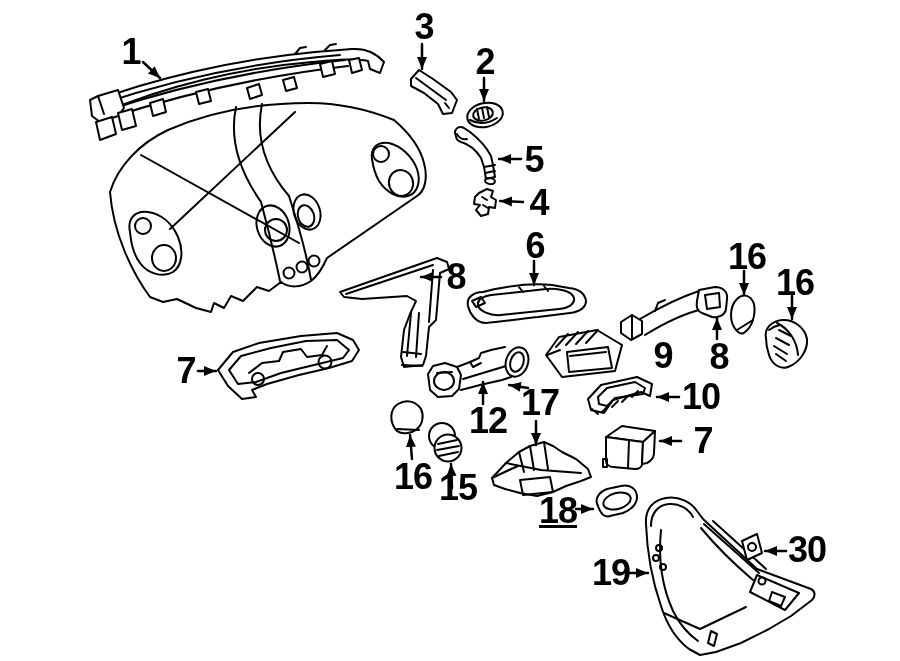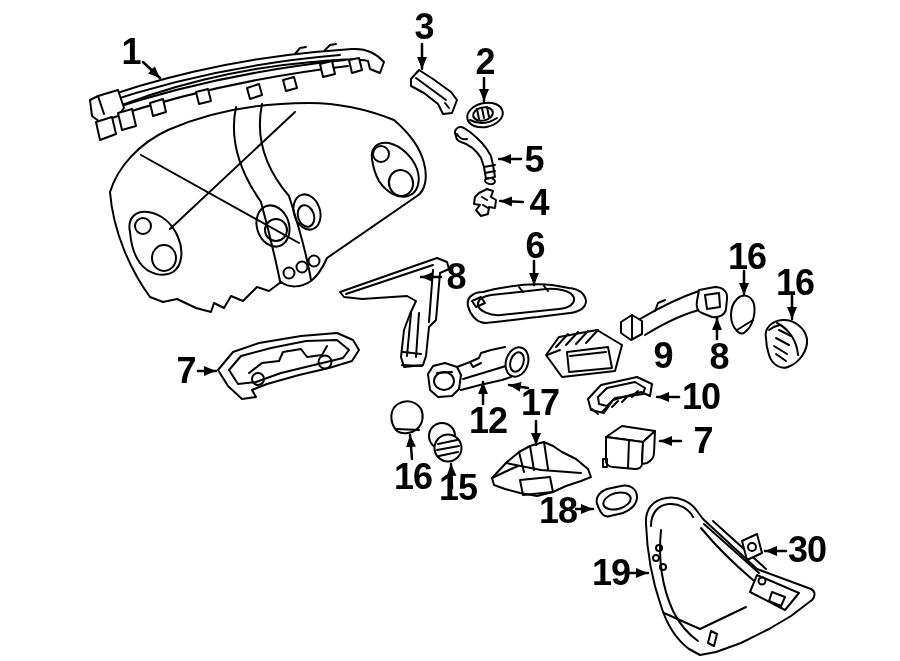--- a/index.html
+++ b/index.html
@@ -34,21 +34,21 @@
   .cl-8{left:795px;top:283px;}
   .cl-9{left:186px;top:371px;}
   .cl-10{left:663px;top:356px;}
   .cl-11{left:719px;top:357px;}
   .cl-12{left:701px;top:397px;}
   .cl-13{left:488px;top:421px;}
   .cl-14{left:540px;top:403px;}
   .cl-15{left:413px;top:477px;}
   .cl-16{left:458px;top:488px;}
   .cl-17{left:703px;top:441px;}
-  .cl-18{left:558px;top:511px;}
+  .cl-18{left:558px;top:511px;text-decoration:underline;}
   .cl-19{left:611px;top:573px;text-align:center;}
   .cl-20{left:807px;top:550px;}
 </style>
 </head>
 <body>
 
 <div class="stage">
 
 <svg width="900" height="661" viewBox="0 0 900 661" fill="none" stroke="#000" stroke-width="2" stroke-linecap="round" stroke-linejoin="round">
   <defs>

